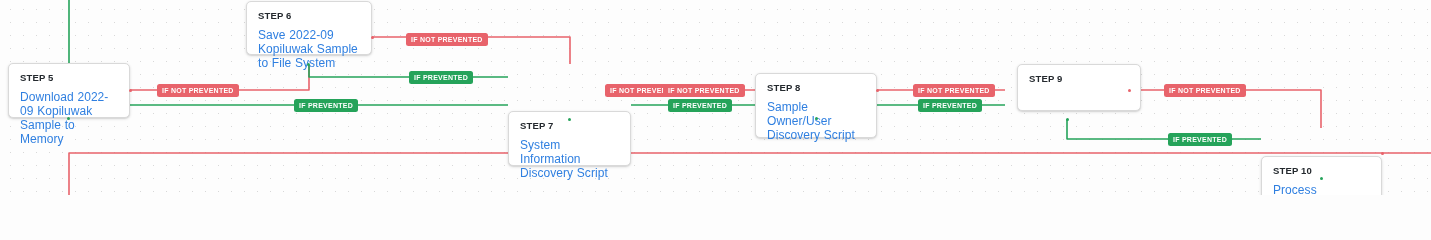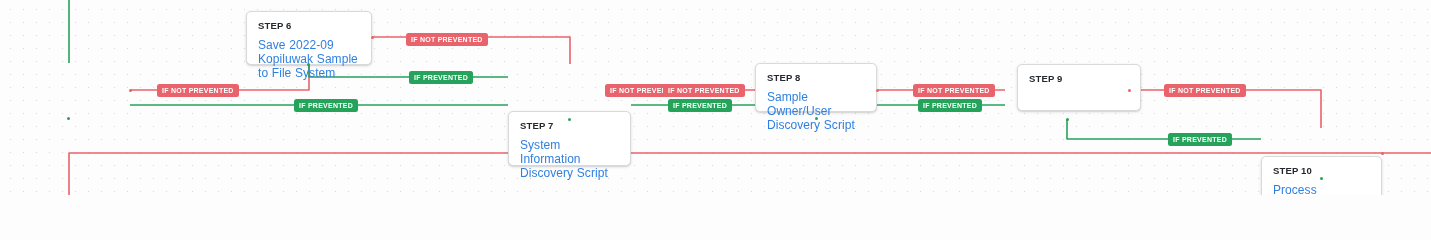--- a/index.html
+++ b/index.html
@@ -121,32 +121,36 @@
   <div class="port port-red" style="left:371px; top:35.5px;"></div>
   <div class="port port-red" style="left:129px; top:88.5px;"></div>
   <div class="port port-green" style="left:568px; top:118px;"></div>
   <div class="port port-green" style="left:815px; top:117px;"></div>
   <div class="port port-red" style="left:876px; top:88.5px;"></div>
   <div class="port port-green" style="left:1066px; top:118px;"></div>
   <div class="port port-red" style="left:1128px; top:88.5px;"></div>
   <div class="port port-red" style="left:1381px; top:151.5px;"></div>
   <div class="port port-green" style="left:1320px; top:177px;"></div>
 
+  <div class="node" style="left:8px; top:63px; width:122px; height:55px;">
+    <div class="node-title">STEP 5</div>
+    <div class="node-link">Download 2022-09 Kopiluwak Sample to Memory</div>
+  </div>
 
-  <div class="node" style="left:246px; top:11px; width:126px; height:54px;">
+  <div class="node" style="left:246px; top:1px; width:126px; height:54px;">
     <div class="node-title">STEP 6</div>
     <div class="node-link">Save 2022-09 Kopiluwak Sample to File System</div>
   </div>
 
   <div class="node" style="left:508px; top:64px; width:123px; height:55px;margin-top:47px;">
     <div class="node-title">STEP 7</div>
     <div class="node-link">System Information Discovery Script</div>
   </div>
 
-  <div class="node" style="left:755px; top:63px; width:122px; height:49px;">
+  <div class="node" style="left:755px; top:73px; width:122px; height:65px;">
     <div class="node-title">STEP 8</div>
     <div class="node-link">Sample Owner/User Discovery Script</div>
   </div>
 
   <div class="node" style="left:1005px; top:64px; width:124px; height:47px;margin-left:12px;">
     <div class="node-title">STEP 9</div>
   </div>
 
   <div class="node" style="left:1261px; top:128px; width:121px; height:50px;margin-top:28px;">
     <div class="node-title">STEP 10</div>

